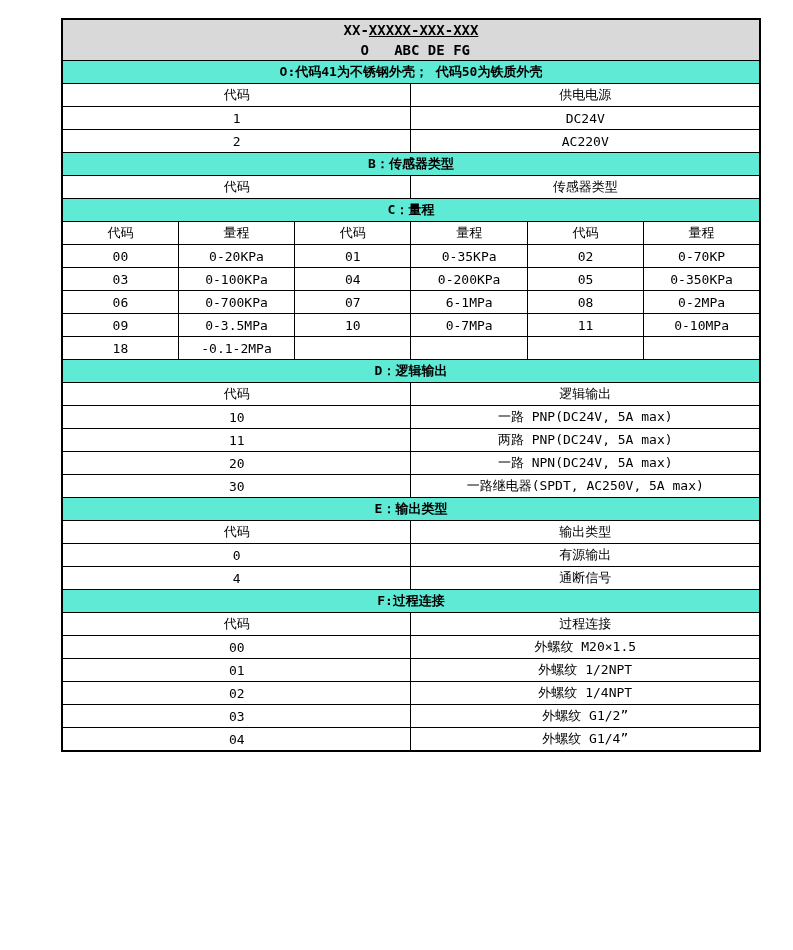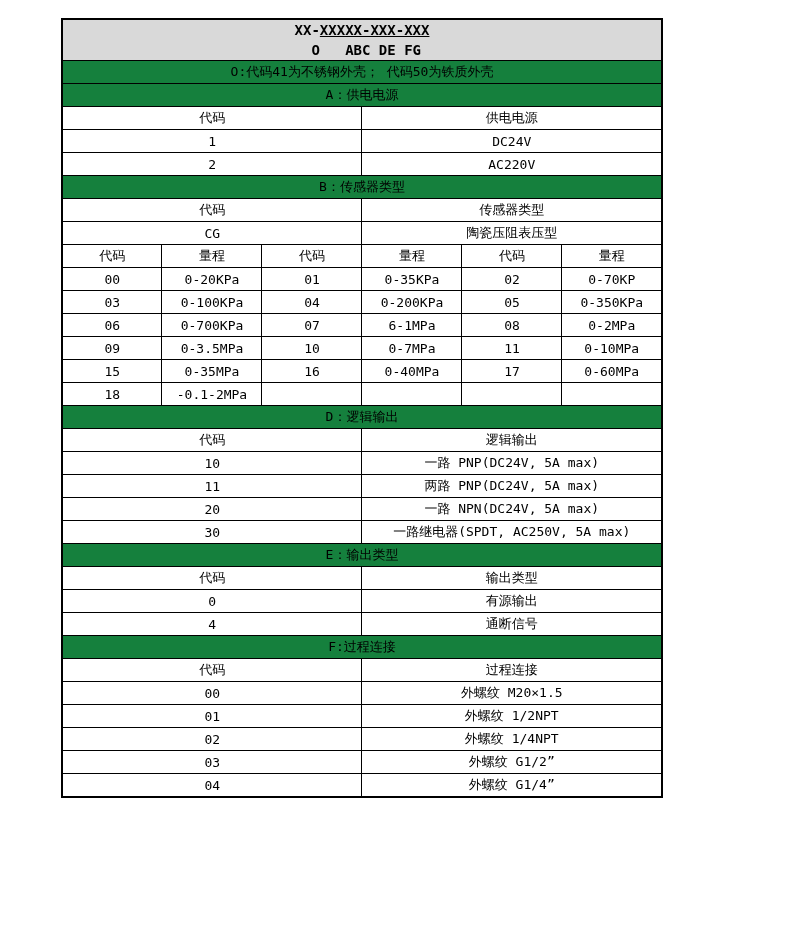--- a/index.html
+++ b/index.html
@@ -8,21 +8,21 @@
     background: #ffffff;
     width: 793px;
     height: 950px;
     font-family: "DejaVu Sans", "Liberation Sans", sans-serif;
     color: #000000;
   }
   .sheet {
     position: absolute;
     left: 61px;
     top: 18px;
-    width: 602px;
+    width: 700px;
   }
   table.spec {
     border-collapse: collapse;
     width: 100%;
     table-layout: fixed;
     border: 2px solid #000;
   }
   table.spec td {
     border: 1px solid #000;
     height: 22px;
@@ -42,23 +42,23 @@
   }
   .model-line {
     font-family: "DejaVu Sans Mono", "Liberation Mono", monospace;
     font-weight: bold;
     font-size: 14px;
     line-height: 20px;
     white-space: pre;
   }
   .model-line .u { text-decoration: underline; }
   td.sec {
-    background: #15803d;
+    background: #5eead4;
     text-align: left;
-    font-weight: normal;
+    font-weight: bold;
     padding-left: 5px;
     white-space: pre;
     font-family: "DejaVu Sans", "Liberation Sans", sans-serif;
   }
 </style>
 </head>
 <body>
 
 <div class="sheet">
   <table class="spec">
@@ -73,45 +73,41 @@
     <tbody id="spec-body">
       <tr>
         <td colspan="6" class="title-block">
           <div class="model-line"><span>XX-</span><span class="u">XXXXX-XXX-XXX</span></div>
           <div class="model-line"> O   ABC DE FG</div>
         </td>
       </tr>
       <tr>
         <td colspan="6" class="sec">O:代码41为不锈钢外壳；   代码50为铁质外壳</td>
       </tr>
-    <tr>
-          <td colspan="6" class="sec">A：供电电源</td>
-        </tr>
         <tr>
           <td colspan="3">代码</td>
           <td colspan="3">供电电源</td>
         </tr>
         <tr>
           <td colspan="3">1</td>
           <td colspan="3">DC24V</td>
         </tr>
         <tr>
           <td colspan="3">2</td>
           <td colspan="3">AC220V</td>
         </tr>
         <tr>
           <td colspan="6" class="sec">B：传感器类型</td>
         </tr>
         <tr>
           <td colspan="3">代码</td>
           <td colspan="3">传感器类型</td>
         </tr>
         <tr>
-          <td colspan="3">CG</td>
-          <td colspan="3">陶瓷压阻表压型</td>
+          <td colspan="6" class="sec">C：量程</td>
         </tr>
         <tr>
           <td colspan="1">代码</td>
           <td colspan="1">量程</td>
           <td colspan="1">代码</td>
           <td colspan="1">量程</td>
           <td colspan="1">代码</td>
           <td colspan="1">量程</td>
         </tr>
         <tr>
@@ -140,28 +136,20 @@
         </tr>
         <tr>
           <td colspan="1">09</td>
           <td colspan="1">0-3.5MPa</td>
           <td colspan="1">10</td>
           <td colspan="1">0-7MPa</td>
           <td colspan="1">11</td>
           <td colspan="1">0-10MPa</td>
         </tr>
         <tr>
-          <td colspan="1">15</td>
-          <td colspan="1">0-35MPa</td>
-          <td colspan="1">16</td>
-          <td colspan="1">0-40MPa</td>
-          <td colspan="1">17</td>
-          <td colspan="1">0-60MPa</td>
-        </tr>
-        <tr>
           <td colspan="1">18</td>
           <td colspan="1">-0.1-2MPa</td>
           <td colspan="1"></td>
           <td colspan="1"></td>
           <td colspan="1"></td>
           <td colspan="1"></td>
         </tr>
         <tr>
           <td colspan="6" class="sec">D：逻辑输出</td>
         </tr>

